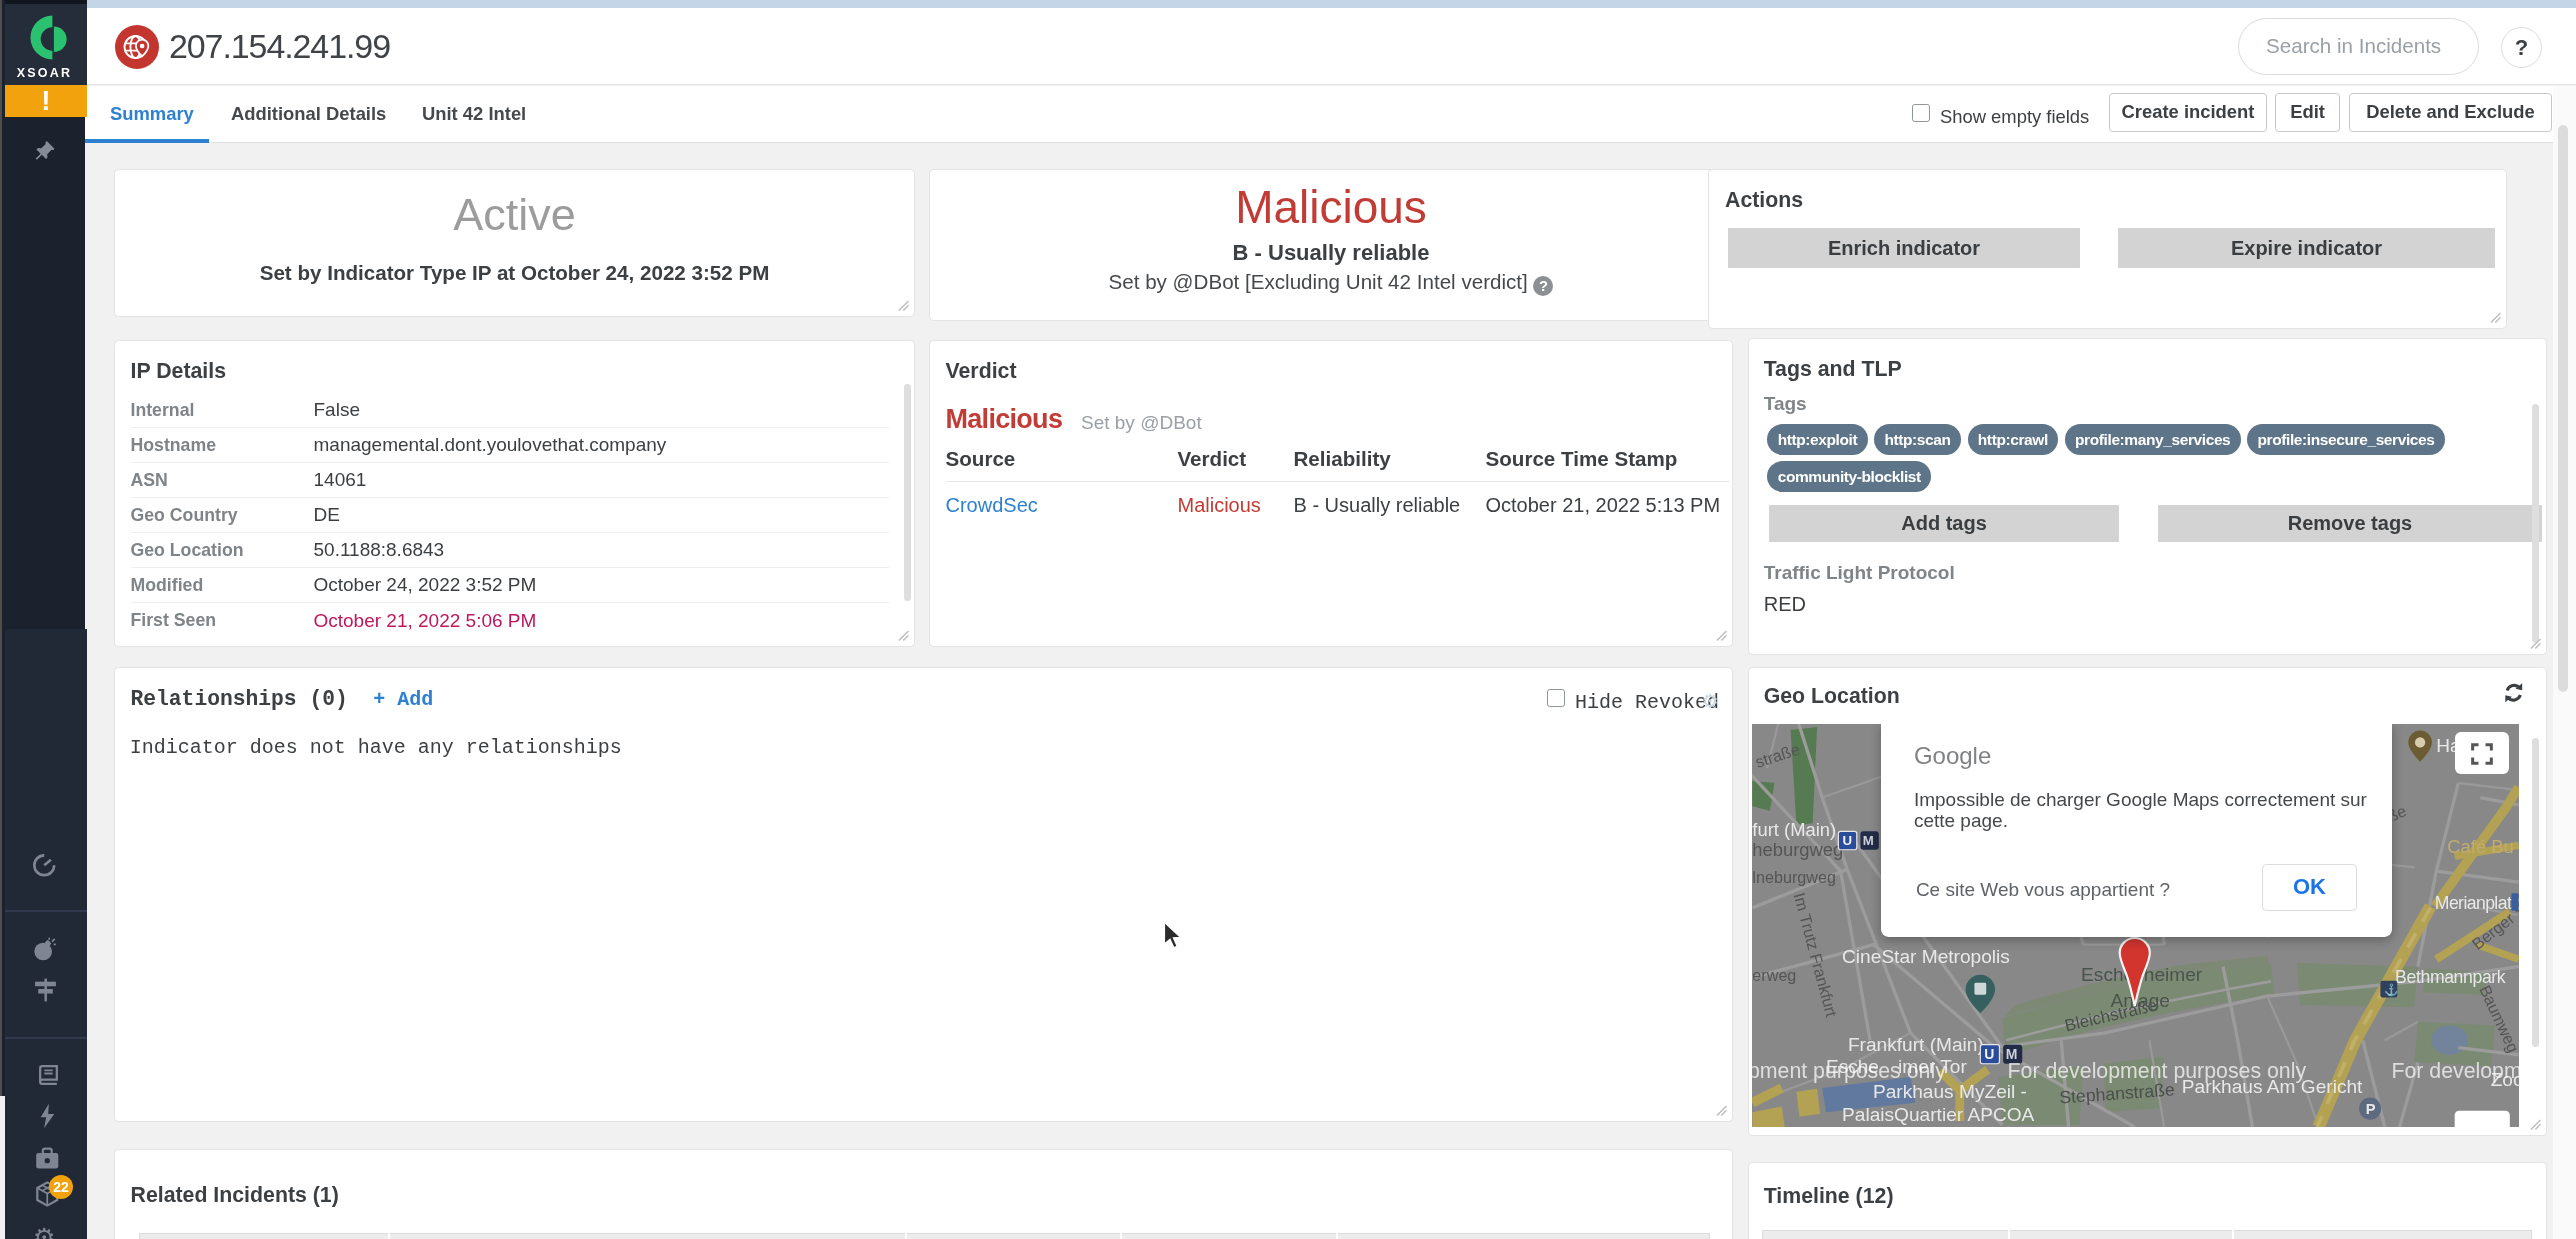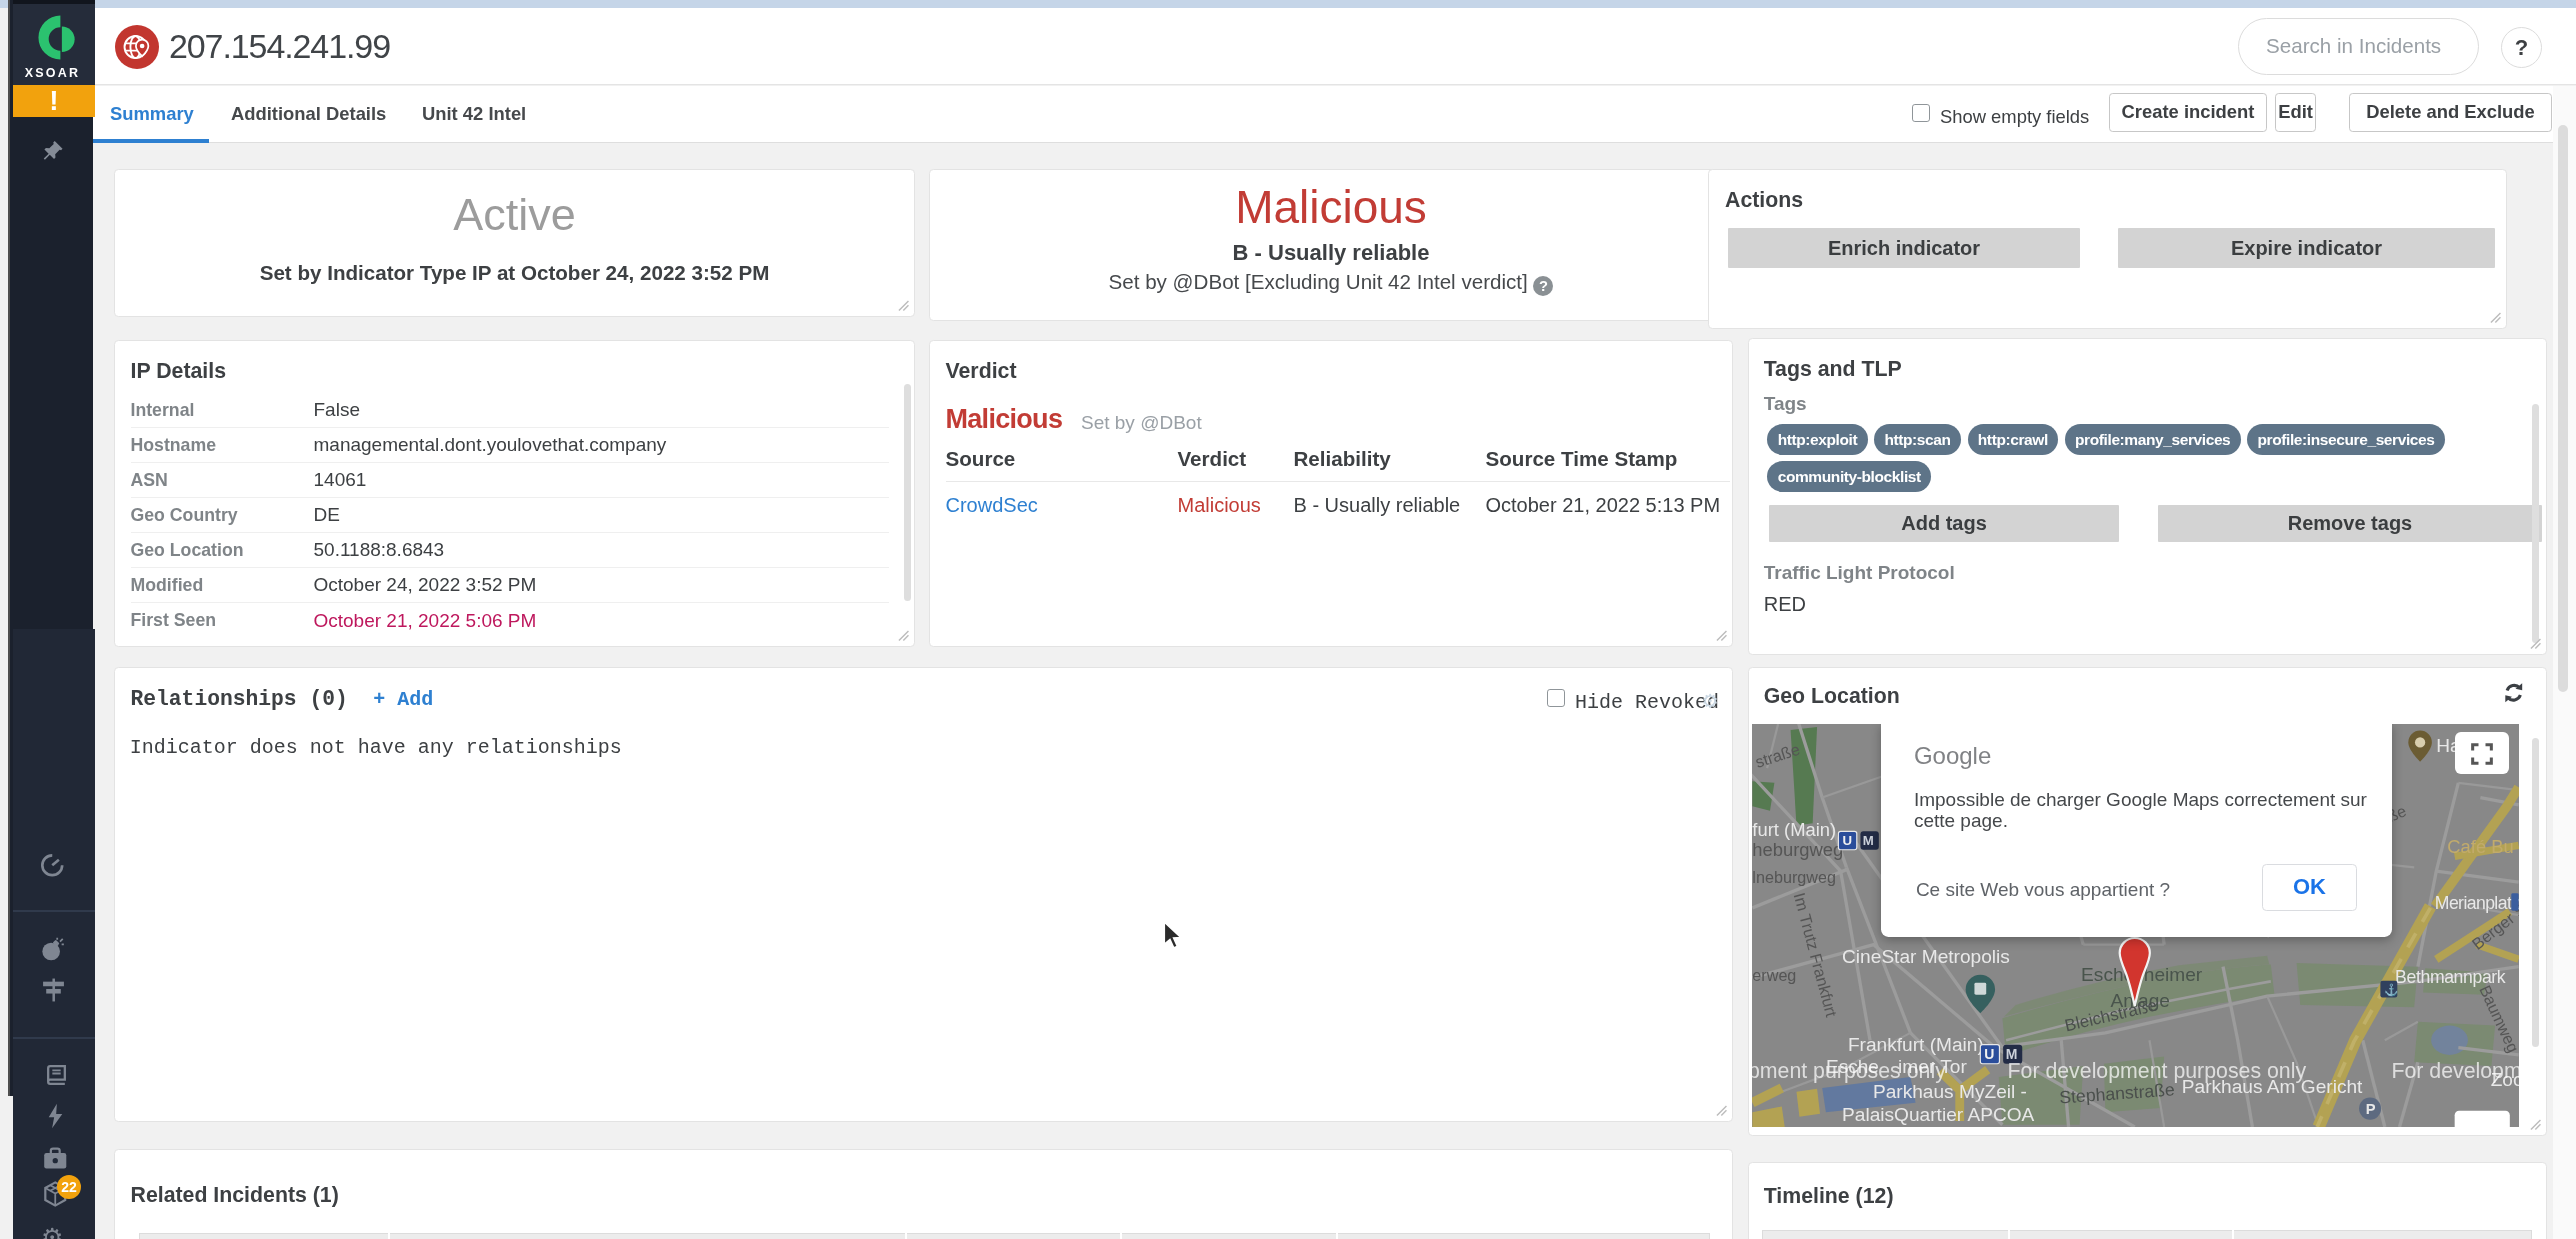--- a/index.html
+++ b/index.html
@@ -41,21 +41,21 @@
 
 <div class="abs" style="left:85px;top:86px;width:2491px;height:57px;background:#fff;border-bottom:1.5px solid #dedede;"></div>
 <div class="abs" style="left:110px;top:103px;font-size:18.4px;font-weight:bold;color:#2e80d1;">Summary</div>
 <div class="abs" style="left:231px;top:103px;font-size:18.4px;font-weight:bold;color:#46494c;">Additional Details</div>
 <div class="abs" style="left:422px;top:103px;font-size:18.4px;font-weight:bold;color:#46494c;">Unit 42 Intel</div>
 <div class="abs" style="left:85px;top:139px;width:124px;height:3.7px;background:#2e80d1;"></div>
 
 <div class="chk" style="left:1912px;top:104px;"></div>
 <div class="abs" style="left:1940px;top:106px;font-size:18.4px;color:#3d4043;">Show empty fields</div>
 <div class="abs" style="left:2109px;top:93px;width:158px;height:39px;border:1.5px solid #c7c7c7;border-radius:3.7px;background:#fff;text-align:center;line-height:36px;font-size:18.4px;font-weight:bold;color:#3d4043;">Create incident</div>
-<div class="abs" style="left:2275px;top:93px;width:41px;height:39px;border:1.5px solid #c7c7c7;border-radius:3.7px;background:#fff;text-align:center;line-height:36px;font-size:18.4px;font-weight:bold;color:#3d4043;">Edit</div>
+<div class="abs" style="left:2275px;top:93px;width:65px;height:39px;border:1.5px solid #c7c7c7;border-radius:3.7px;background:#fff;text-align:center;line-height:36px;font-size:18.4px;font-weight:bold;color:#3d4043;">Edit</div>
 <div class="abs" style="left:2349px;top:93px;width:203px;height:39px;border:1.5px solid #c7c7c7;border-radius:3.7px;background:#fff;text-align:center;line-height:36px;font-size:18.4px;font-weight:bold;color:#3d4043;">Delete and Exclude</div>
 
 <div class="card" style="left:114px;top:169px;width:801px;height:148px;">
   <div style="text-align:center;margin-top:19px;font-size:45px;color:#9c9c9c;">Active</div>
   <div style="text-align:center;margin-top:20px;font-size:20.6px;font-weight:bold;color:#3d4043;">Set by Indicator Type IP at October 24, 2022 3:52 PM</div>
   <svg class="rsz" width="13.2" height="13.2" viewBox="0 0 18 18">
       <path d="M4 17 L17 4 M10 17 L17 10" stroke="#bdbdbd" stroke-width="2" fill="none"></path>
     </svg>
 </div>
 
@@ -332,21 +332,21 @@
 <div class="card" style="left:1748px;top:1162px;width:799px;height:132px;">
   <div class="cardhead" style="margin:20.6px 0 0 14.7px;">Timeline (12)</div>
   <div class="abs" style="left:13.2px;top:67px;width:770px;height:59px;background:#ececec;border:0.7px solid #dcdcdc;"></div>
   <div class="abs" style="left:259px;top:67px;width:2.2px;height:59px;background:#fff;"></div>
   <div class="abs" style="left:483px;top:67px;width:2.2px;height:59px;background:#fff;"></div>
 </div>
 
 <div class="abs" style="left:2553px;top:86px;width:23px;height:1153px;background:#fafafa;"></div>
 <div class="abs" style="left:2558px;top:125px;width:9.6px;height:567px;background:#dcdcdc;border-radius:5.2px;"></div>
 
-<div class="abs" id="sidebar" style="left:8px;top:0;width:85px;height:1096px;background:#1b212d;border-left:2.9px solid #4e4e4e;padding-left:25px;">
+<div class="abs" id="sidebar" style="left:0;top:0;width:85px;height:1096px;background:#1b212d;border-left:2.9px solid #4e4e4e;padding-left:25px;">
   <div class="abs" style="left:2.9px;top:0;width:82px;height:85px;background:#252c3a;"></div>
   <div class="abs" style="left:2.9px;top:629px;width:82px;height:610px;background:#212836;"></div>
   <div class="abs" style="left:2.9px;top:0;width:82px;height:3.7px;background:#11151d;"></div>
   <svg class="abs" style="left:26.5px;top:12.5px;" width="38" height="49" viewBox="0 0 52 66">
     <path d="M32 3 A30 30 0 0 0 32 63 L32 51 A16 16 0 0 1 32 19 Z" fill="#2bc26f"></path>
     <path d="M34 18 A17.5 17.5 0 0 1 34 53 Z" fill="#2bc26f"></path>
   </svg>
   <div class="abs" style="left:0;top:66px;width:85px;text-align:center;font-size:12.5px;font-weight:bold;color:#fff;letter-spacing:2.2px;">XSOAR</div>
   <div class="abs" style="left:2.9px;top:85px;width:82px;height:32px;background:#f2a20d;color:#fff;text-align:center;font-size:28px;font-weight:bold;line-height:31px;">!</div>
 

